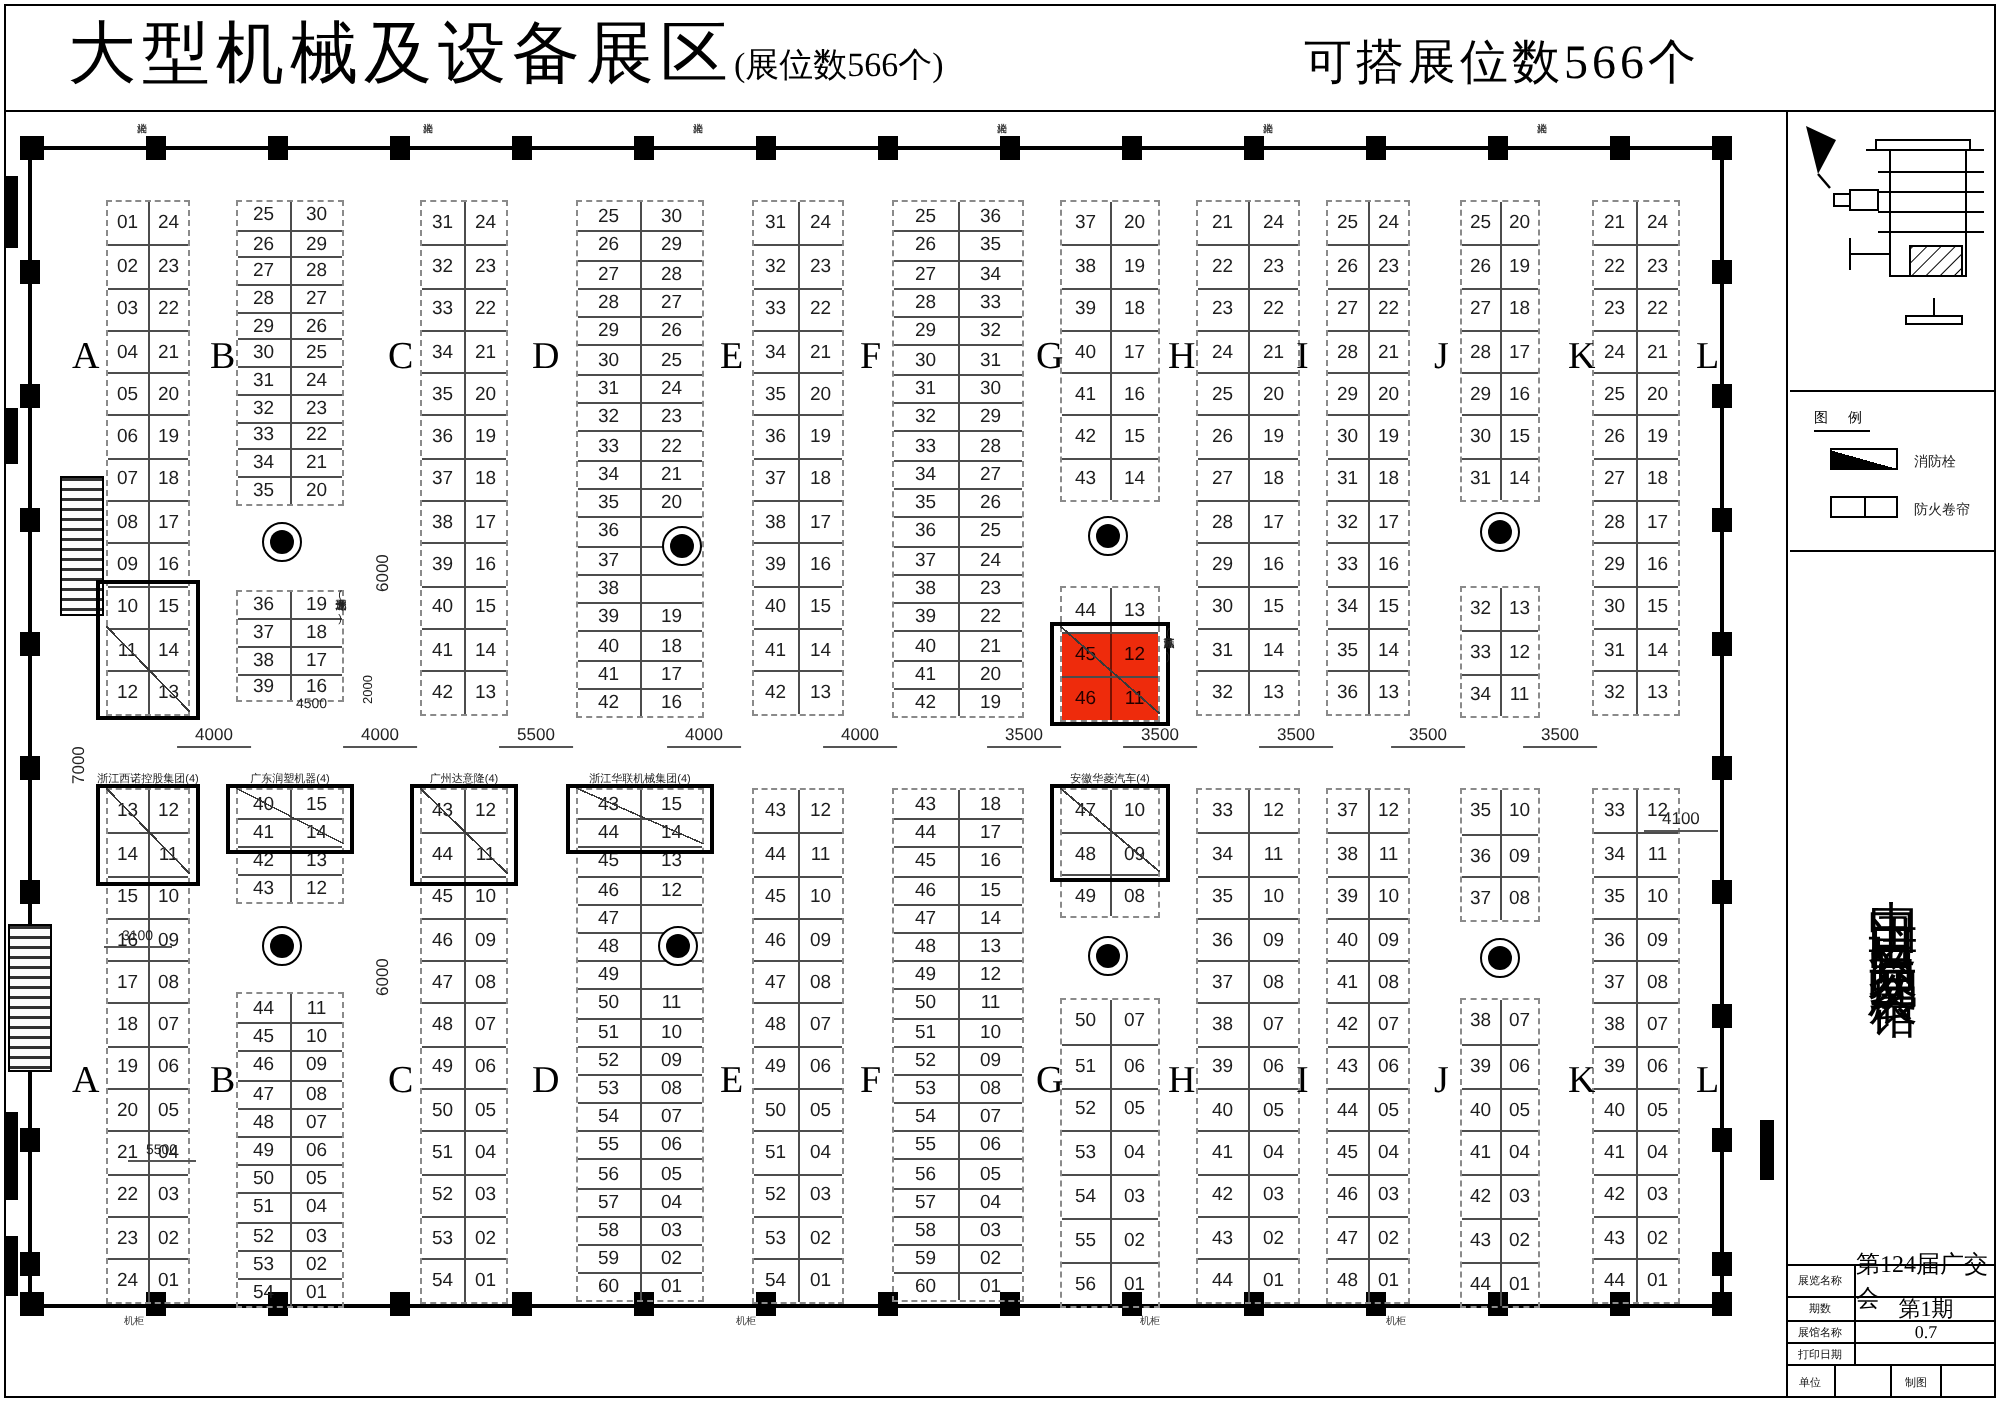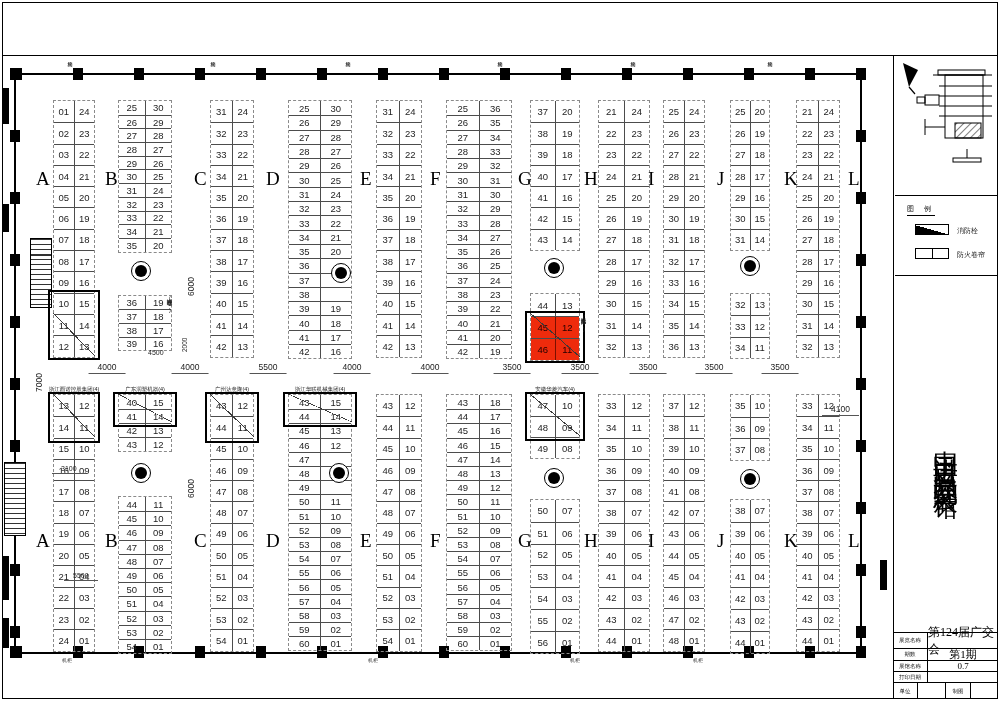--- a/index.html
+++ b/index.html
@@ -58,20 +58,22 @@
   .tb-row:last-child{border-bottom:none;}
   .tb-l{width:34px;border-right:1px solid #000;font-size:5.5px;display:flex;align-items:center;justify-content:center;color:#111;}
   .tb-v{flex:1;display:flex;align-items:center;justify-content:center;color:#000;}
   #topright-drawing{position:absolute;left:895px;top:57px;}
 </style>
 </head>
 <body>
 
 <div id="canvas">
   <div id="frame"></div>
+  <div id="main-title" class="serif"><span>大型机械及设备展区</span><span id="main-title-suffix">(展位数566个)</span></div>
+  <div id="right-title" class="serif">可搭展位数566个</div>
   <div id="header-line"></div>
 
   <div id="plan">
       <div class="wline" style="left: 10px; top: 73px; width: 852px; height: 1.5px;"></div>
       <div class="wline" style="left: 10px; top: 652px; width: 852px; height: 1.5px;"></div>
       <div class="wline" style="left: 14px; top: 73px; width: 1.5px; height: 580px;"></div>
       <div class="wline" style="left: 860px; top: 73px; width: 1.5px; height: 580px;"></div>
       <div class="sq" style="left: 12px; top: 68px;"></div>
       <div class="sq" style="left: 12px; top: 646px;"></div>
       <div class="sq" style="left: 73px; top: 68px;"></div>

